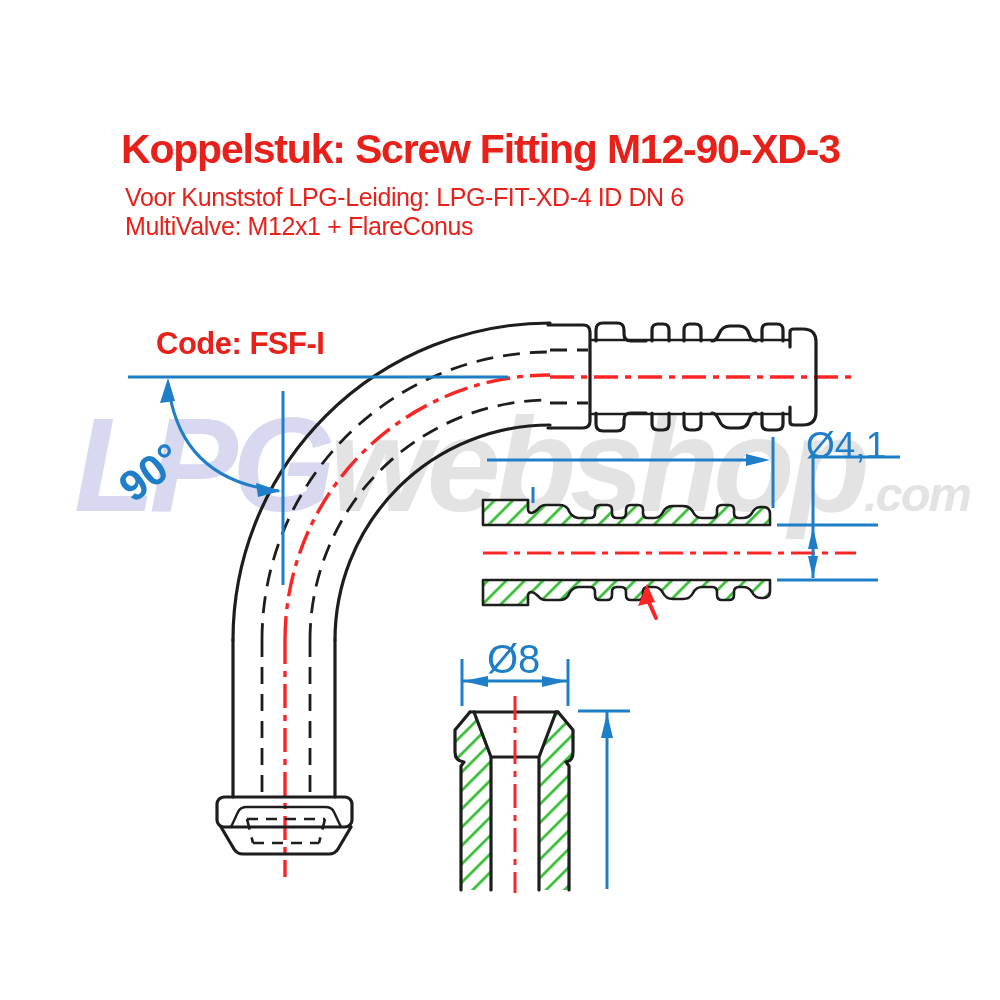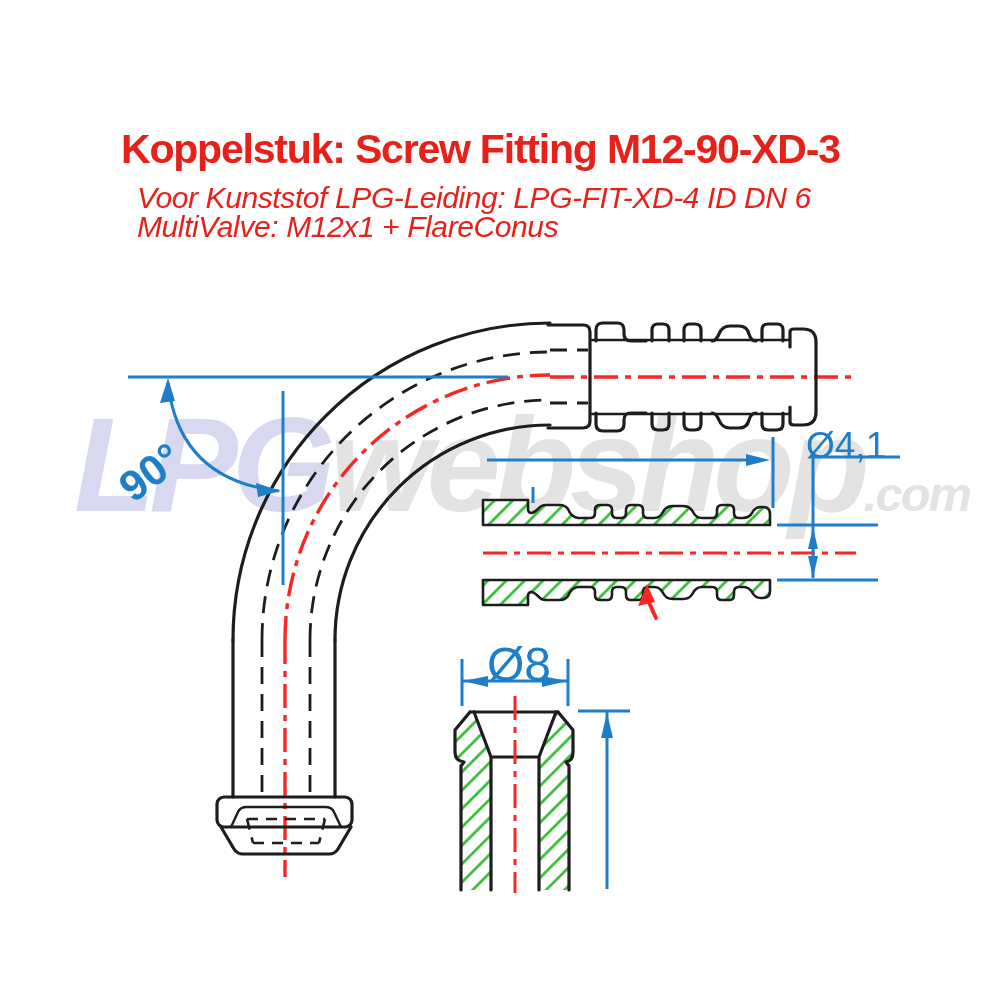--- a/index.html
+++ b/index.html
@@ -6,29 +6,29 @@
     --accent-red:#e8201a; --dimension-blue:#1e7ec8; --centerline-red:#fa2626;
     --hatch-green:#2dbb2d; --line-black:#1d1d1d;
     --watermark-lavender:#d8d8f0; --watermark-gray:#e3e3e3;
   }
   html,body{margin:0;padding:0;background:#fff;}
   #stage{position:relative;width:1000px;height:1000px;background:#fff;overflow:hidden;
          font-family:"Liberation Sans",sans-serif;}
   .txt{position:absolute;white-space:nowrap;}
   #title{left:121px;top:126px;font-size:41px;font-weight:bold;letter-spacing:-1.2px;
          color:var(--accent-red);z-index:3;}
-  #desc{left:137px;top:183px;font-size:30px;line-height:29px;letter-spacing:-0.4px;
-        color:var(--accent-red);z-index:3;font-style:italic;}
+  #desc{left:125px;top:183px;font-size:25px;line-height:29px;letter-spacing:-0.4px;
+        color:var(--accent-red);z-index:3;}
   #code{left:156px;top:326px;font-size:31px;font-weight:bold;letter-spacing:-0.5px;
         color:var(--accent-red);z-index:3;}
   .dimlabel{color:var(--dimension-blue);z-index:3;}
   #angle-label{left:118px;top:448px;font-size:43px;font-weight:bold;
                transform:rotate(-37deg);}
   #bore-label{left:806px;top:425px;font-size:37px;}
-  #flare-label{left:487px;top:637px;font-size:48px;}
+  #flare-label{left:487px;top:637px;font-size:40px;}
   #watermark{position:absolute;left:74px;top:399px;z-index:1;font-style:italic;
              font-weight:bold;font-size:133px;line-height:1;letter-spacing:-6px;}
   #watermark .p1{color:var(--watermark-lavender);}
   #watermark .p2{color:var(--watermark-gray);}
   #watermark .p3{color:var(--watermark-gray);font-size:49px;letter-spacing:-2px;}
   svg#drawing{position:absolute;left:0;top:0;z-index:2;}
   
   .ln  {stroke:var(--line-black);stroke-width:3.2;fill:none;stroke-linecap:round;stroke-linejoin:round;}
   .lnt {stroke:var(--line-black);stroke-width:2.4;fill:none;stroke-linecap:round;}
   .hid {stroke:var(--line-black);stroke-width:2.8;fill:none;stroke-linecap:butt;stroke-dasharray:17 10;}
@@ -150,18 +150,19 @@
     </g>
   </svg>
 
   <div id="title" class="txt">Koppelstuk: Screw Fitting M12-90-XD-3</div>
 
   <div id="desc" class="txt">
     <div>Voor Kunststof LPG-Leiding: LPG-FIT-XD-4 ID DN 6</div>
     <div>MultiValve: M12x1 + FlareConus</div>
   </div>
 
+  <div id="code" class="txt">Code: FSF-I</div>
 
   <div id="angle-label" class="txt dimlabel">90°</div>
   <div id="bore-label" class="txt dimlabel">Ø4,1</div>
   <div id="flare-label" class="txt dimlabel">Ø8</div>
 
 </div>
 
 </body></html>

